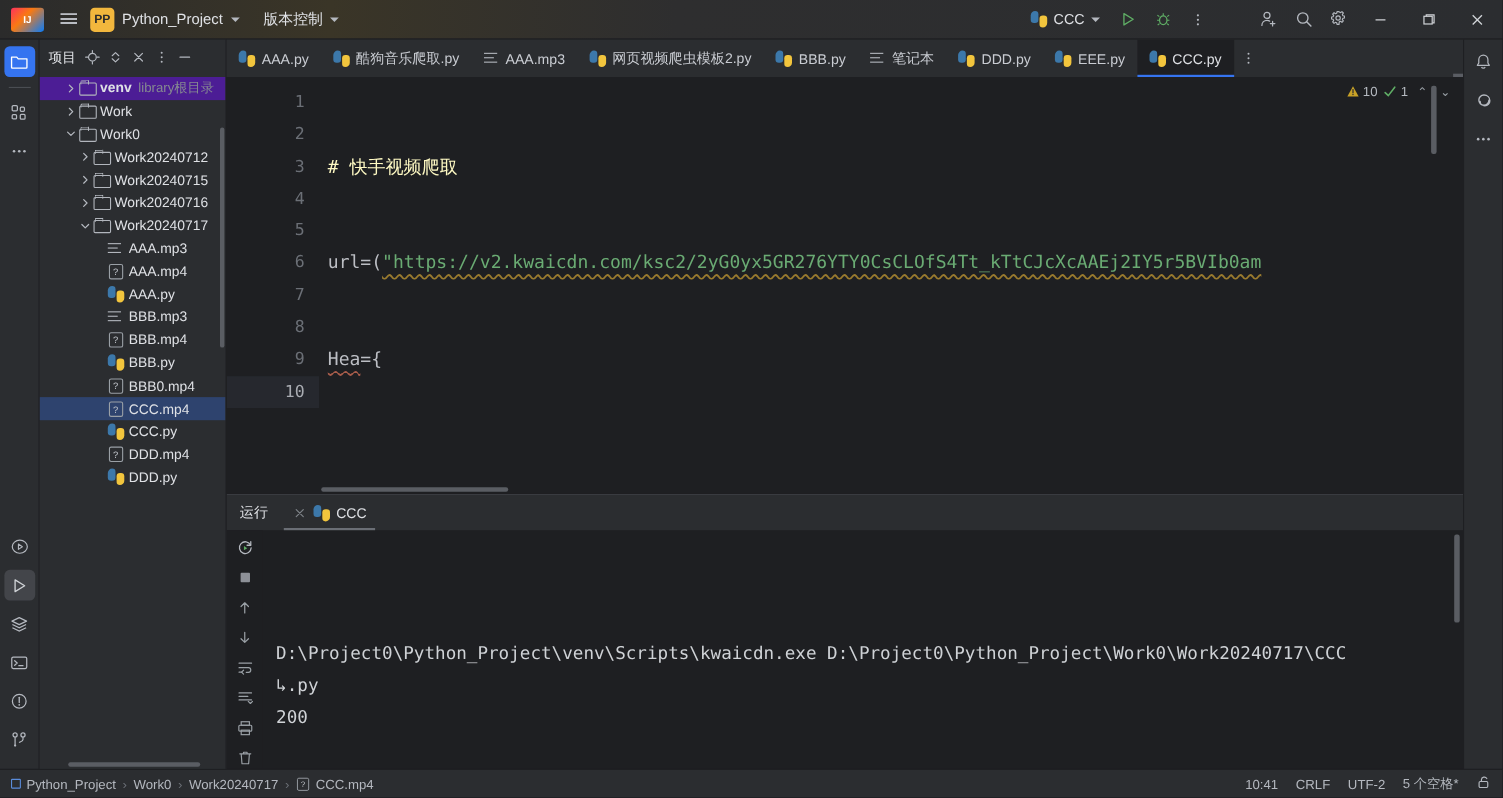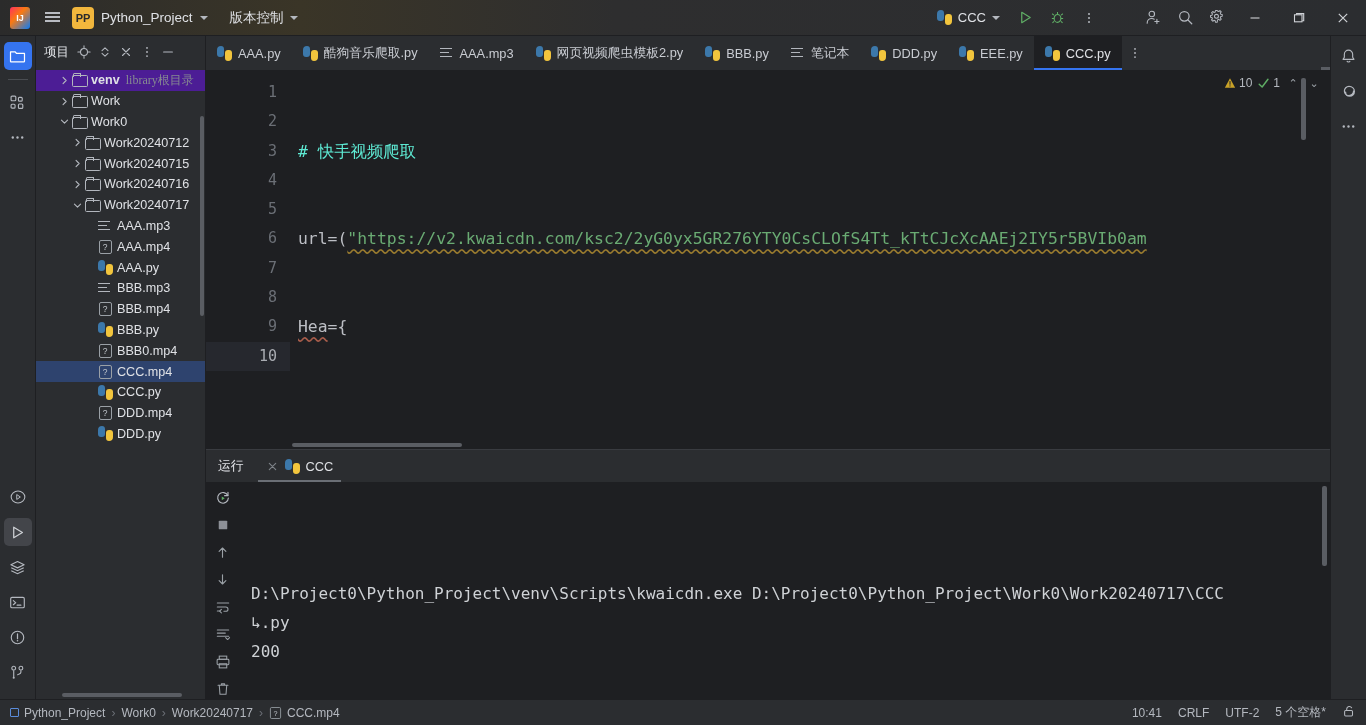--- a/index.html
+++ b/index.html
@@ -13,21 +13,21 @@
   .app { position: relative; width: 1366px; height: 725px; display: flex; flex-direction: column; }
 
   
   .titlebar {
     height: 36px; flex: 0 0 36px;
     background: linear-gradient(90deg,#2b2b2b 0%, #3a3527 22%, #2e2e2f 45%, #2b2d30 100%);
     display: flex; align-items: center;
     border-bottom: 1px solid #1e1f22;
     padding-left: 6px;
   }
-  .tb-ij { width: 20px; height: 22px; margin: 0 8px 0 4px; border-radius: 3px;
+  .tb-ij { width: 30px; height: 22px; margin: 0 8px 0 4px; border-radius: 3px;
     background: linear-gradient(135deg,#fe315d 0%,#f97a12 40%,#087cfa 100%);
     display:flex; align-items:center; justify-content:center; }
   .tb-ij span { color:#fff; font-size:9px; font-weight:bold; font-family:"Liberation Sans",sans-serif;}
   .tb-burger { width: 28px; height: 28px; display:flex; align-items:center; justify-content:center; margin-right:6px; cursor:pointer;}
   .tb-burger i { display:block; width:15px; height:11px;
     background: repeating-linear-gradient(#b9bcc2 0 2px, transparent 2px 4px); }
   .pp-badge { width:22px;height:22px;border-radius:4px;background:#f2b73d;color:#2b2b2b;
     font-size:11px;font-weight:bold;display:flex;align-items:center;justify-content:center;margin-right:7px;}
   .tb-proj { font-size:13.5px; color:#dfe1e5; display:flex; align-items:center; gap:7px; cursor:pointer; margin-right:22px;}
   .tb-vcs { font-size:13.5px; color:#dfe1e5; display:flex; align-items:center; gap:6px; cursor:pointer;}
@@ -62,21 +62,21 @@
   .ph-btn{width:20px;height:20px;display:flex;align-items:center;justify-content:center;cursor:pointer;border-radius:3px;}
   .tree{flex:1;overflow:hidden;font-size:12.6px;position:relative;padding-top:2px;}
   .trow{height:20.8px;display:flex;align-items:center;white-space:nowrap;cursor:pointer;padding-right:4px;}
   .trow.sel{background:#2e436e;}
   .trow.venv{background:#4c1d95;}
   .tarrow{width:14px;height:14px;flex:0 0 14px;display:flex;align-items:center;justify-content:center;}
   .tarrow svg{display:block;}
   .ticon2{width:16px;flex:0 0 16px;margin-right:4px;display:flex;align-items:center;justify-content:center;}
   .tlabel{color:#dfe1e5;overflow:hidden;text-overflow:ellipsis;}
   .tlabel.bold{font-weight:bold;}
-  .tsub{color:#868a91;margin-left:6px;font-size:12px;font-family:Liberation Serif, serif;}
+  .tsub{color:#868a91;margin-left:6px;font-size:12px;}
   .folder{width:15px;height:12px;position:relative;}
   .folder::before{content:'';position:absolute;left:0;top:1px;width:14px;height:10px;border:1.3px solid #b2b6bd;border-radius:1.5px;}
   .folder::after{content:'';position:absolute;left:1px;top:-1px;width:6px;height:3px;border:1.3px solid #b2b6bd;border-bottom:none;border-top-left-radius:1.5px;}
   .mp3i{width:14px;height:12px;background:
       linear-gradient(#b2b6bd,#b2b6bd) 0 1px/12px 1.4px no-repeat,
       linear-gradient(#b2b6bd,#b2b6bd) 0 5px/9px 1.4px no-repeat,
       linear-gradient(#b2b6bd,#b2b6bd) 0 9px/12px 1.4px no-repeat;}
   .unk{width:13px;height:14px;border:1.2px solid #9aa0a6;border-radius:2px;display:flex;align-items:center;justify-content:center;font-size:8.5px;color:#c3c7cd;}
   .proj-vscroll{position:absolute;right:1px;top:80px;width:4px;height:200px;background:#5a5d63;border-radius:2px;}
   .proj-hscroll{position:absolute;left:26px;bottom:2px;height:4px;width:120px;background:#5a5d63;border-radius:2px;}
@@ -90,21 +90,21 @@
   .tabclose{width:13px;height:13px;opacity:.75;display:flex;align-items:center;justify-content:center;}
   .tab-more{width:26px;display:flex;align-items:center;justify-content:center;cursor:pointer;color:#b4b8bf;font-size:15px;}
   .tab-scroll{position:absolute;bottom:0;left:1115px;width:120px;height:3px;background:#5a5d63;}
 
   .editor{flex:1;position:relative;overflow:hidden;background:#1e1f22;display:flex;}
   .gutter{width:84px;flex:0 0 84px;background:#1e1f22;text-align:right;padding-top:8px;font-family:"DejaVu Sans Mono",monospace;font-size:15px;color:#6b6f76;user-select:none;}
   .gutter div{height:29.3px;line-height:29.3px;padding-right:13px;}
   .gutter div.cur{color:#a9acb2;background:#26282e;}
   .codearea{flex:1;position:relative;padding-top:8px;overflow:hidden;font-family:"DejaVu Sans Mono",monospace;font-size:16.4px;line-height:29.3px;white-space:pre;}
   .cl{height:29.3px;padding-left:8px;}
-  .cm{color:#5eead4;}
+  .cm{color:#fef9c3;}
   .kw{color:#cf8e6d;}
   .str{color:#6aab73;}
   .id{color:#bcbec4;}
   .wavy{text-decoration:underline wavy #9a7b2e;text-underline-offset:4px;}
   .wavyred{text-decoration:underline wavy #a85c4a;text-underline-offset:4px;}
   .ed-hscroll{position:absolute;left:86px;bottom:2px;width:170px;height:4px;background:#5a5d63;border-radius:2px;}
   .ed-vscroll{position:absolute;right:24px;top:8px;width:5px;height:62px;background:#5a5d63;border-radius:2px;}
   .inspect{position:absolute;top:6px;right:8px;display:flex;align-items:center;gap:5px;font-size:12px;color:#b4b8bf;z-index:5;}
   .insp-item{display:flex;align-items:center;gap:3px;cursor:pointer;}
   .insp-arrow{width:16px;text-align:center;cursor:pointer;color:#9aa0a6;font-size:11px;}

